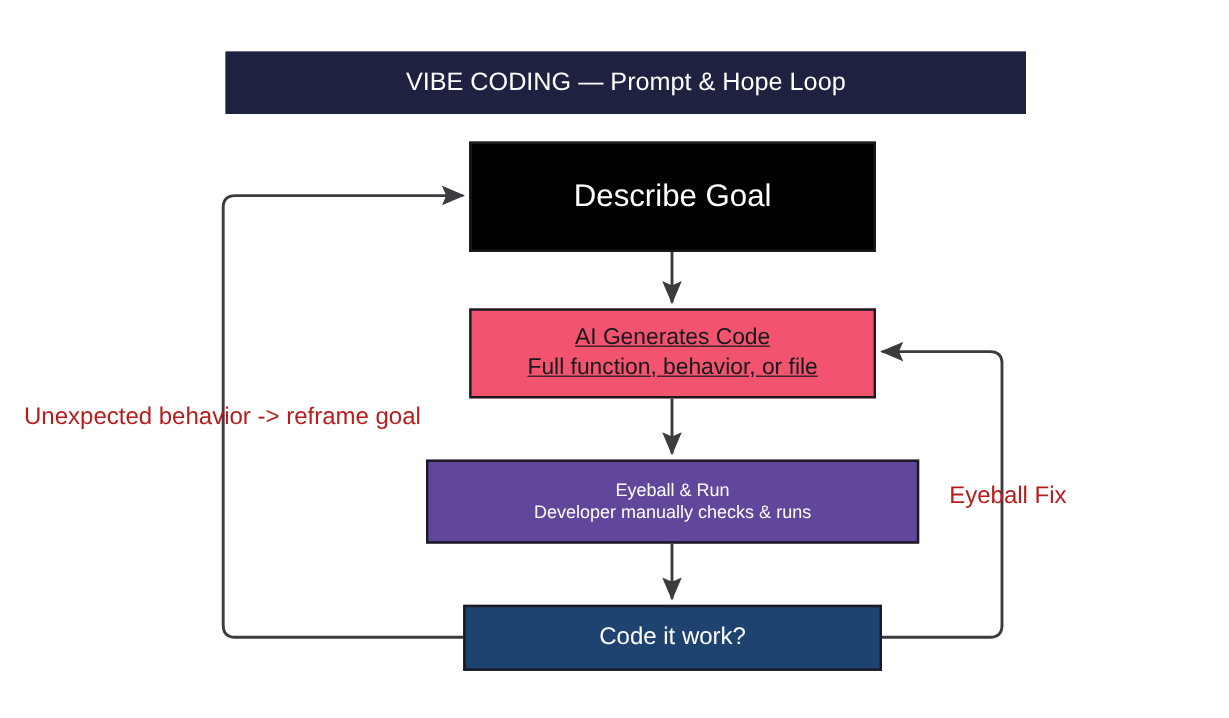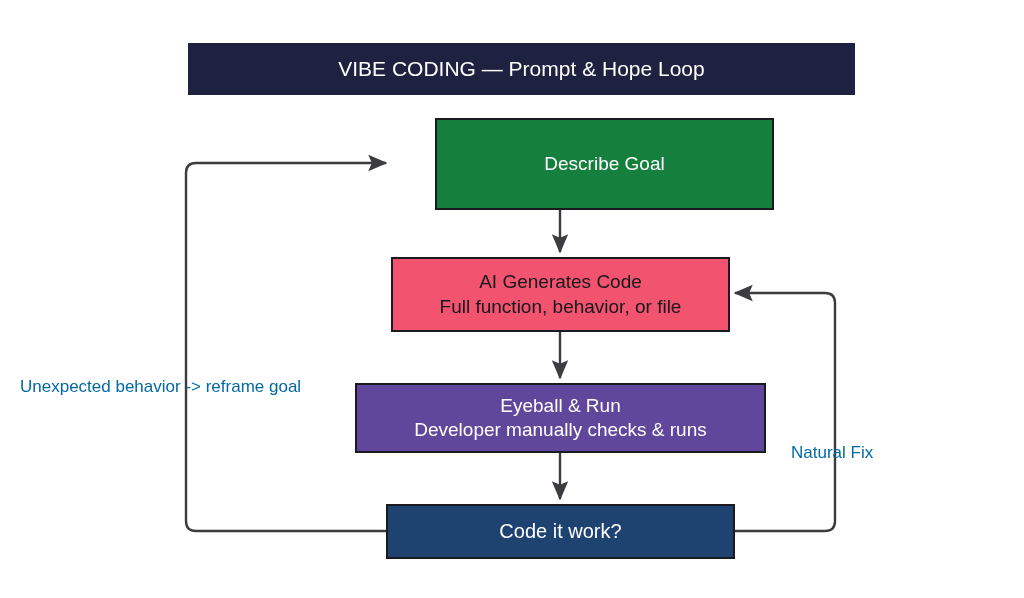--- a/index.html
+++ b/index.html
@@ -40,65 +40,64 @@
     color: #ffffff;
     font-size: 21px;
   }
 
   
   #node-describe-goal {
     left: 391px;
     top: 118px;
     width: 339px;
     height: 92px;
-    background: #15803d;
+    background: #000000;
     color: #ffffff;
-    font-size: 19px;
-    margin-left: 44px;
+    font-size: 26px;
   }
 
   
   #node-ai-generates-code {
     left: 391px;
     top: 257px;
     width: 339px;
     height: 75px;
     background: #f2546f;
     color: #17171c;
     font-size: 19px;
+    text-decoration: underline;
   }
 
   
   #node-eyeball-run {
     left: 355px;
     top: 383px;
     width: 411px;
     height: 70px;
     background: #61479c;
     color: #ffffff;
-    font-size: 19px;
+    font-size: 15px;
   }
 
   
   #node-does-it-work {
     left: 386px;
     top: 504px;
     width: 349px;
     height: 55px;
     background: #1f4370;
     color: #ffffff;
     font-size: 20px;
   }
 
   .edge-label {
     position: absolute;
-    color: #0369a1;
-    font-size: 17px;
+    color: #b91c1c;
+    font-size: 20px;
     white-space: nowrap;
-    margin-top: 41px;
   }
   #label-unexpected-behavior {
     left: 20px;
     top: 336px;
   }
   #label-prompt-fix {
     left: 791px;
     top: 402px;
   }
 
@@ -151,15 +150,15 @@
     <span class="line1">Eyeball &amp; Run</span>
     <span class="line2">Developer manually checks &amp; runs</span>
   </div>
 
   <div id="node-does-it-work" class="node">
     <span class="line1">Code it work?</span>
   </div>
 
   <div id="label-unexpected-behavior" class="edge-label">Unexpected behavior -&gt; reframe goal</div>
 
-  <div id="label-prompt-fix" class="edge-label">Natural Fix</div>
+  <div id="label-prompt-fix" class="edge-label">Eyeball Fix</div>
 
 </div>
 
 </body></html>

